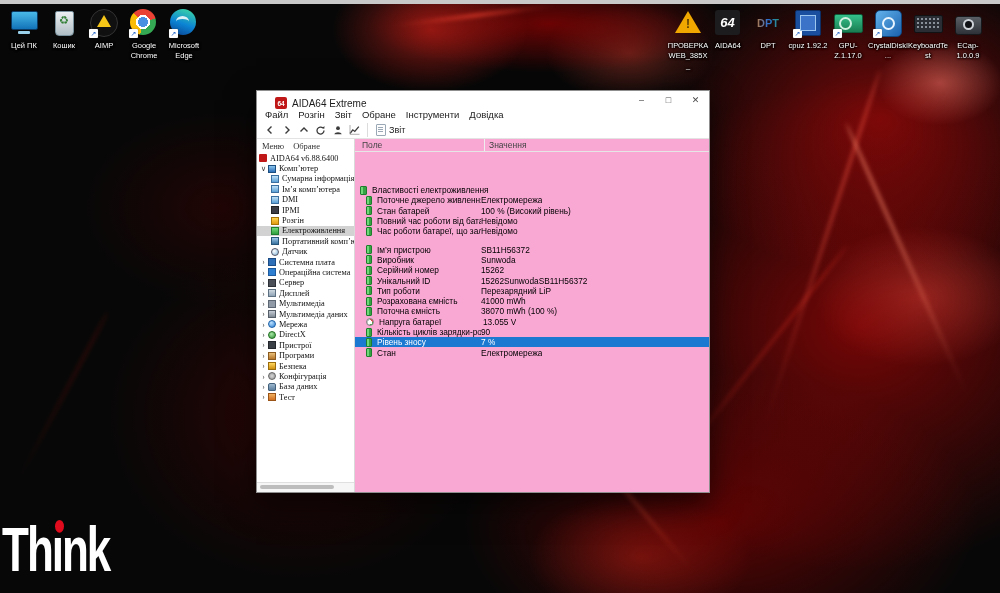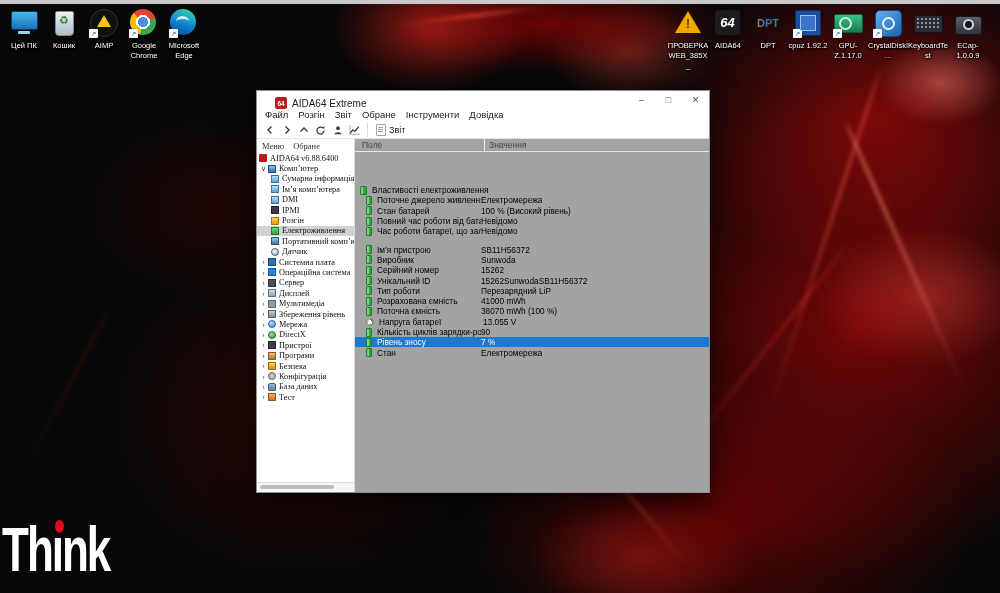--- a/index.html
+++ b/index.html
@@ -161,21 +161,21 @@
   .devices-icon{background:#3b3f46;border:1px solid #24272c;}
   .programs-icon{background:linear-gradient(#e8c07a,#b5762a);border:1px solid #8a5a20;}
   .security-icon{background:linear-gradient(#ffd75e,#d09010);border:1px solid #9a6c0c;}
   .config-icon{background:radial-gradient(#d8d8d8,#909090);border-radius:50%;border:1px solid #666;}
   .database-icon{background:linear-gradient(#9fb8cf,#5d7f9e);border:1px solid #44617c;border-radius:2px 2px 1px 1px;}
   .benchmark-icon{background:linear-gradient(#f0b060,#d07020);border:1px solid #9a5418;}
   .hscroll{height:9px;border-top:1px solid #e0e0e0;background:#f6f6f6;position:relative;flex:none;}
   .hthumb{position:absolute;left:3px;top:2px;width:76%;height:4px;background:#bdbdbd;border-radius:2px;}
 
   
-  .main{flex:1;display:flex;flex-direction:column;min-width:0;background:#a3a3a3;}
+  .main{flex:1;display:flex;flex-direction:column;min-width:0;background:#f9a8d4;}
   .cols{height:12px;display:flex;align-items:center;border-bottom:1px solid #e6e6e6;
        color:#444;font-size:8.5px;flex:none;}
   .col-field{width:130px;padding-left:7px;box-sizing:border-box;border-right:1px solid #eee;
        height:100%;display:flex;align-items:center;}
   .col-value{padding-left:4px;}
   .rows{flex:1;padding-top:2px;margin-top:31px;}
   .row{height:10.3px;display:flex;align-items:center;font-size:8.3px;color:#000;}
   .row.sel{background:#1b79d2;color:#fff;}
   .ric{width:6px;height:9px;margin:0 5px 0 11px;flex:none;box-sizing:border-box;}
   .row.section .ric{margin-left:5px;width:7px;}
@@ -406,21 +406,21 @@
             <span>Дисплей</span>
           </div>
           <div class="tree-row">
             <span class="arrow">›</span>
             <span class="ti multimedia-icon"></span>
             <span>Мультимедіа</span>
           </div>
           <div class="tree-row">
             <span class="arrow">›</span>
             <span class="ti storage-icon"></span>
-            <span>Збереження рівень</span>
+            <span>Мультимедіа даних</span>
           </div>
           <div class="tree-row">
             <span class="arrow">›</span>
             <span class="ti network-icon"></span>
             <span>Мережа</span>
           </div>
           <div class="tree-row">
             <span class="arrow">›</span>
             <span class="ti directx-icon"></span>
             <span>DirectX</span>

